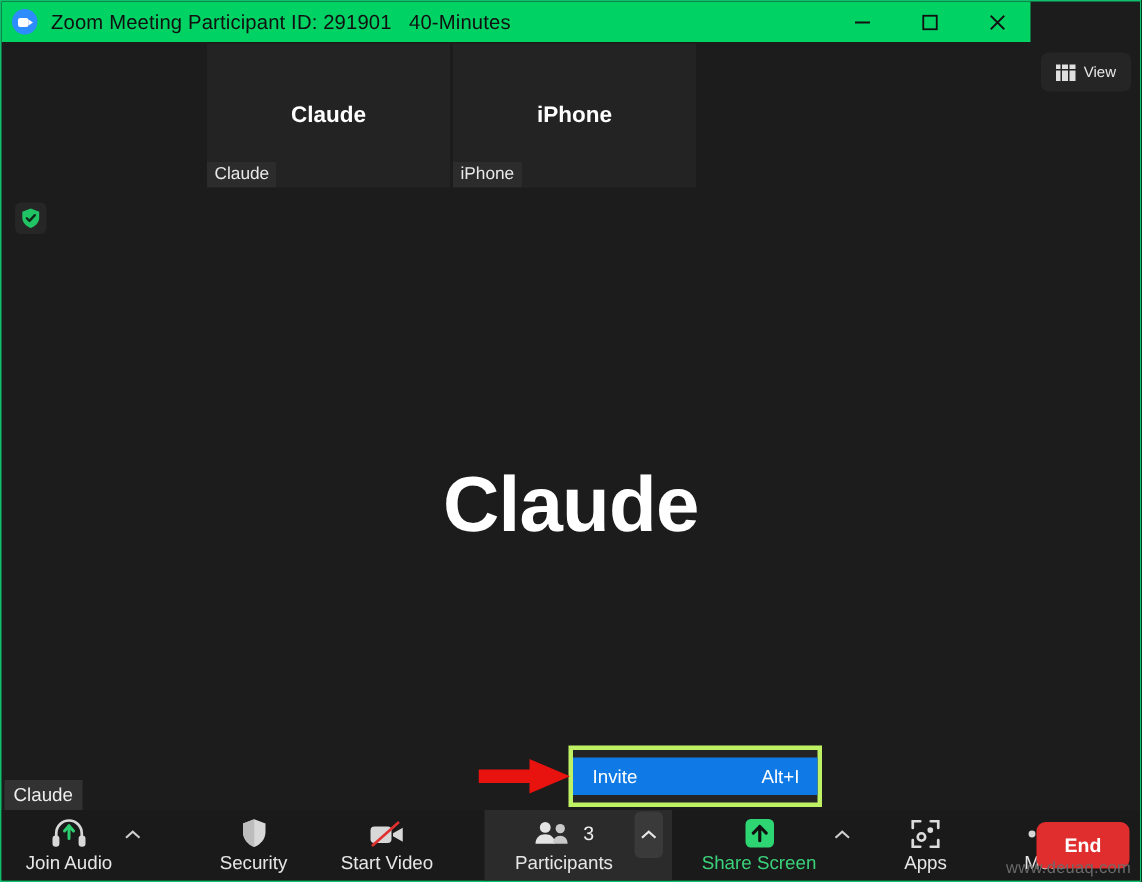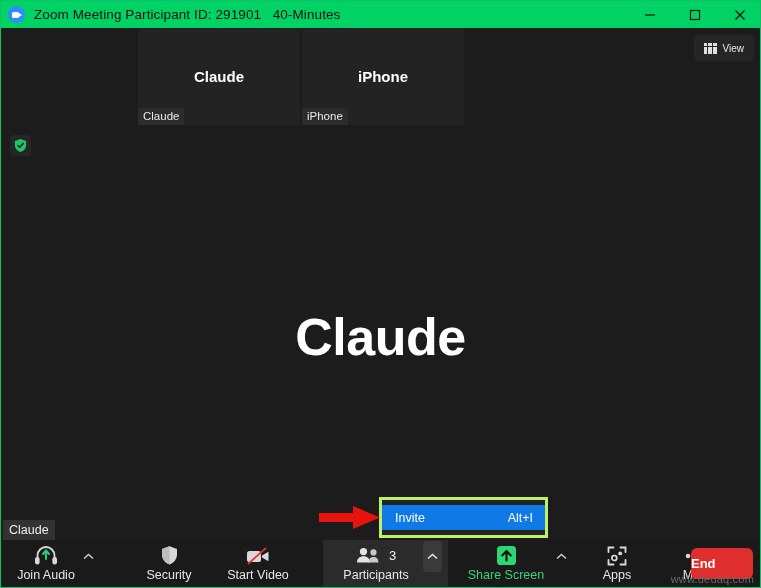--- a/index.html
+++ b/index.html
@@ -17,21 +17,21 @@
     overflow: hidden;
     background: #1c1c1c;
     border: 1px solid #0ec06a;
     box-sizing: border-box;
   }
 
   
   #titlebar {
     position: absolute;
     left: 0; top: 0;
-    width: 761px;
+    width: 686px;
     height: 27px;
     background: #00d264;
     display: flex;
     align-items: center;
     box-sizing: border-box;
   }
   #zoom-logo {
     width: 17px; height: 17px;
     border-radius: 50%;
     background: #2d8cff;
@@ -346,21 +346,21 @@
     position: absolute;
     right: 9px; top: 8px;
     width: 62px; height: 31px;
     background: #e02d2d;
     border-radius: 6px;
     color: #fff;
     font-size: 13px;
     font-weight: bold;
     display: flex;
     align-items: center;
-    justify-content: flex-start;
+    justify-content: center;
   }
   #watermark {
     position: absolute;
     right: 6px; bottom: 2px;
     color: #6a6a6a;
     font-size: 11px;
     letter-spacing: .2px;
   }
   .green { color: #3bd17a; }
 </style>

